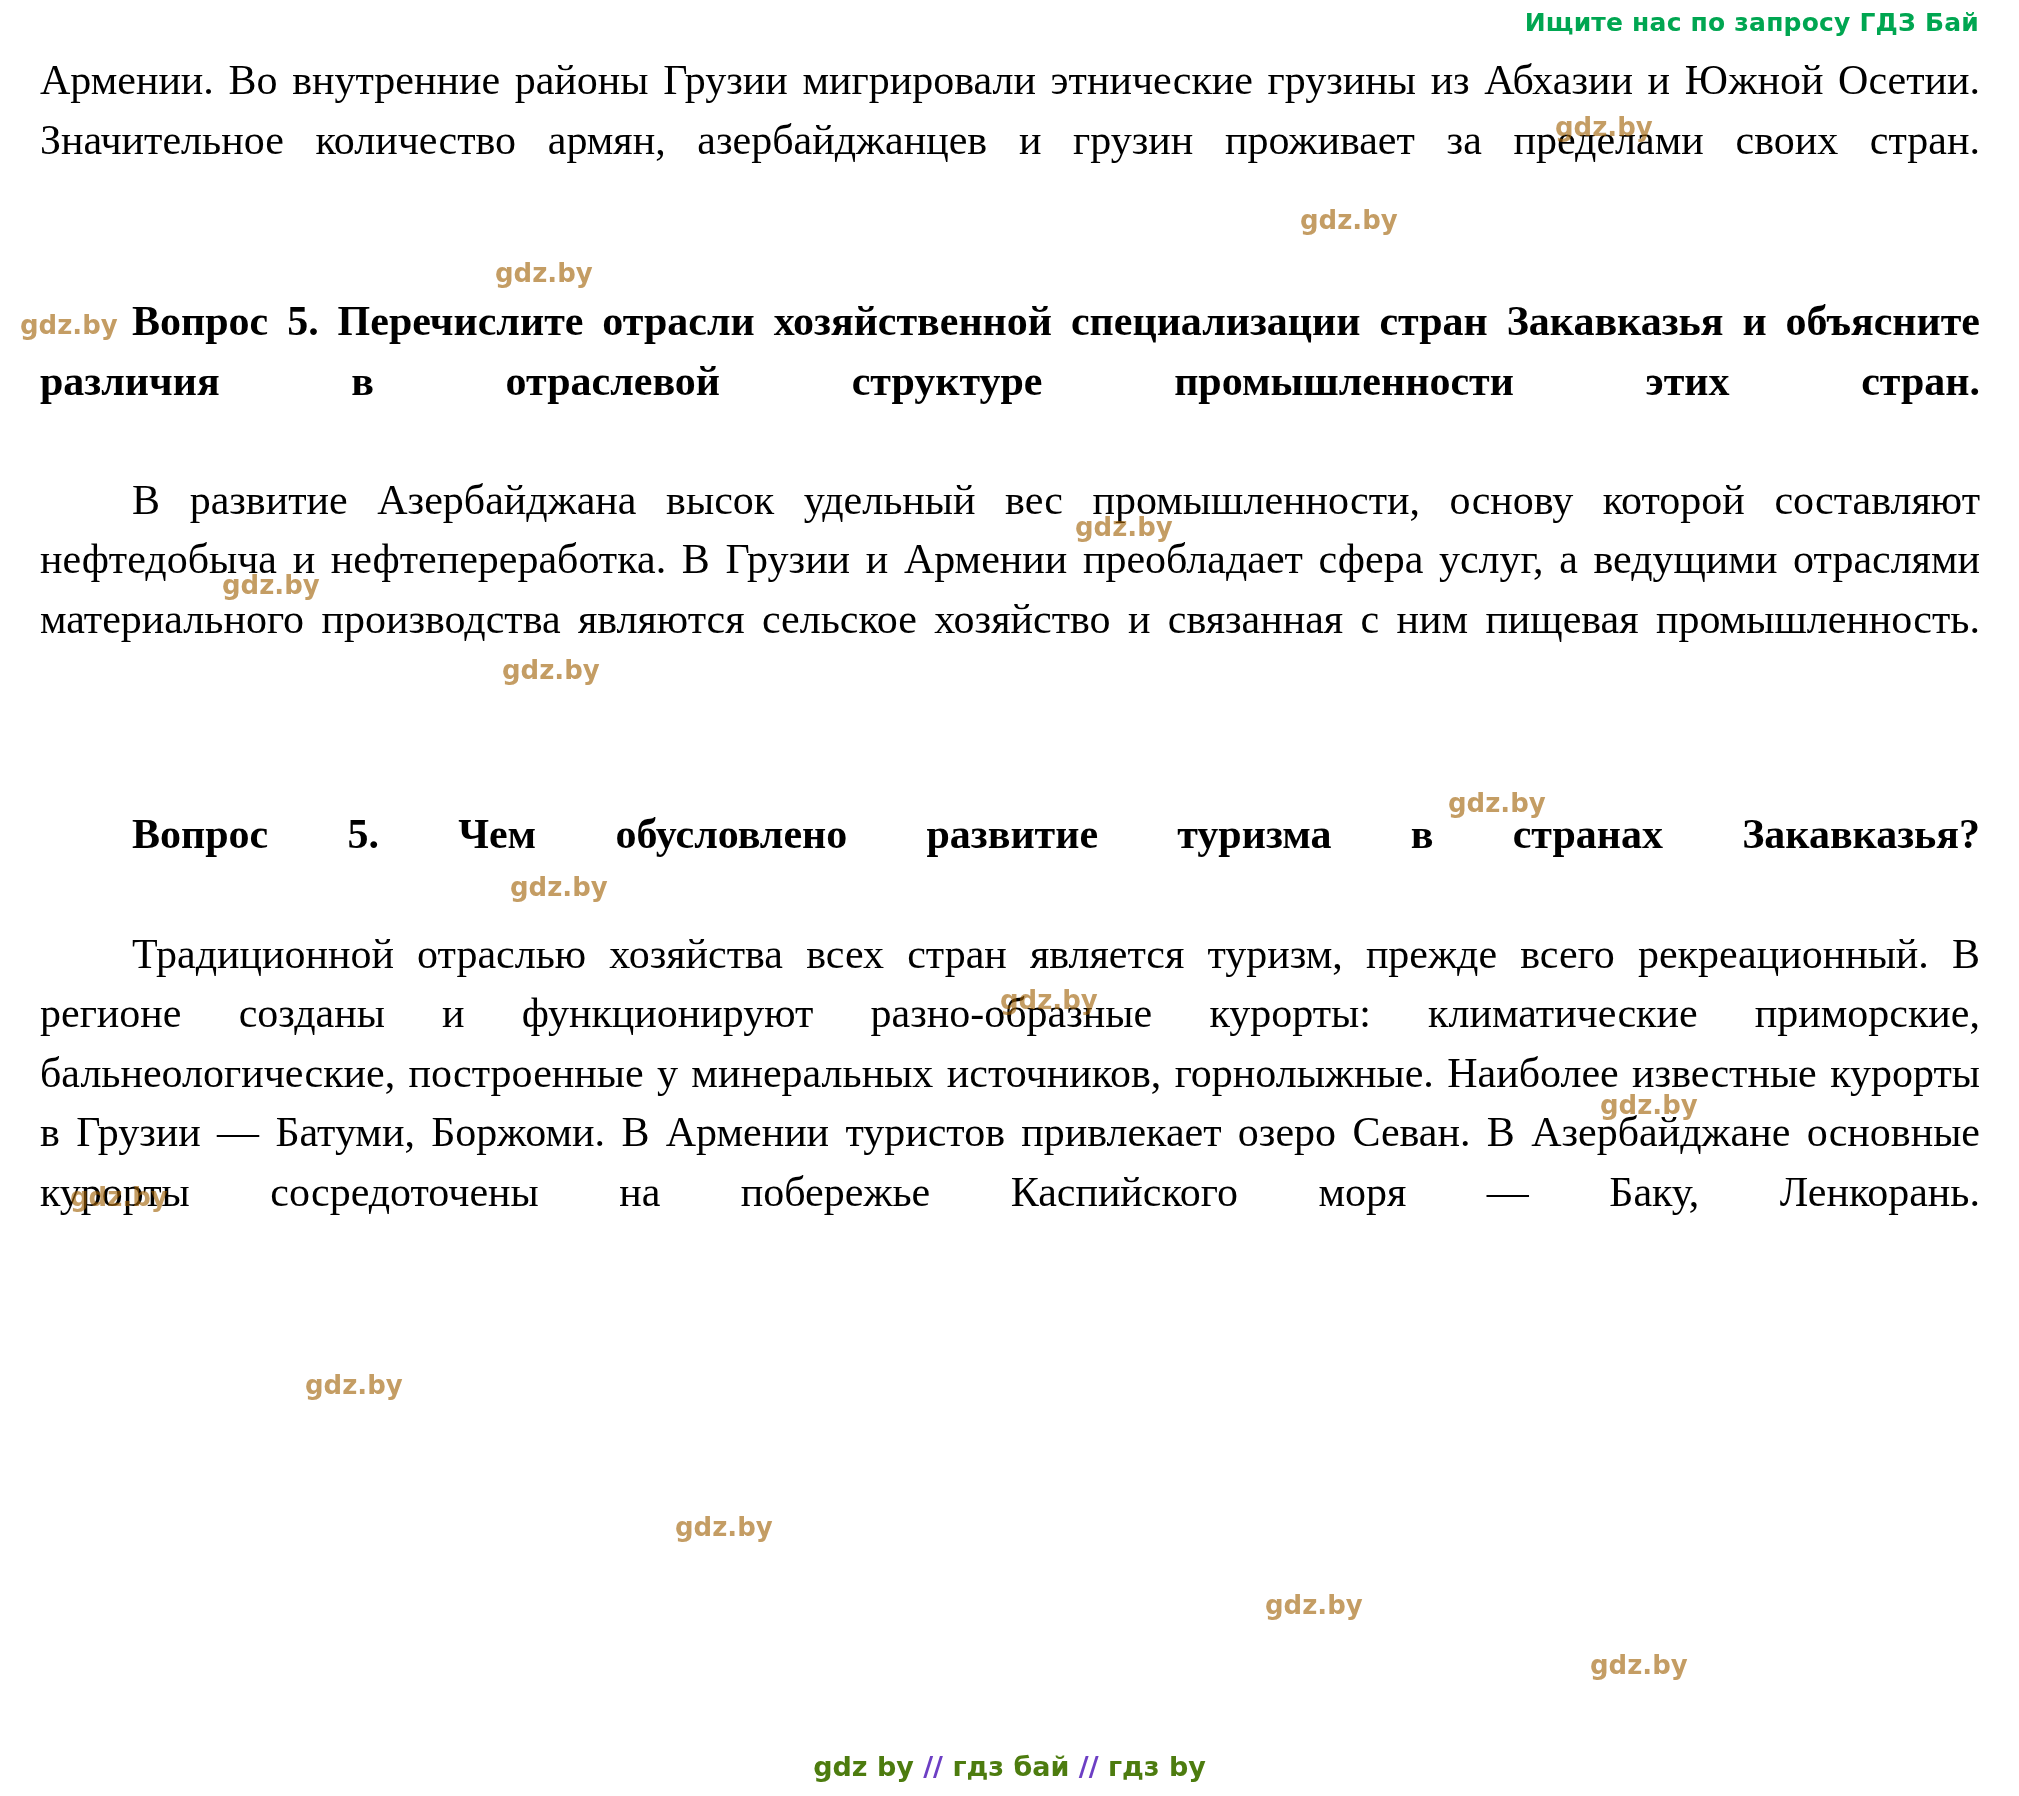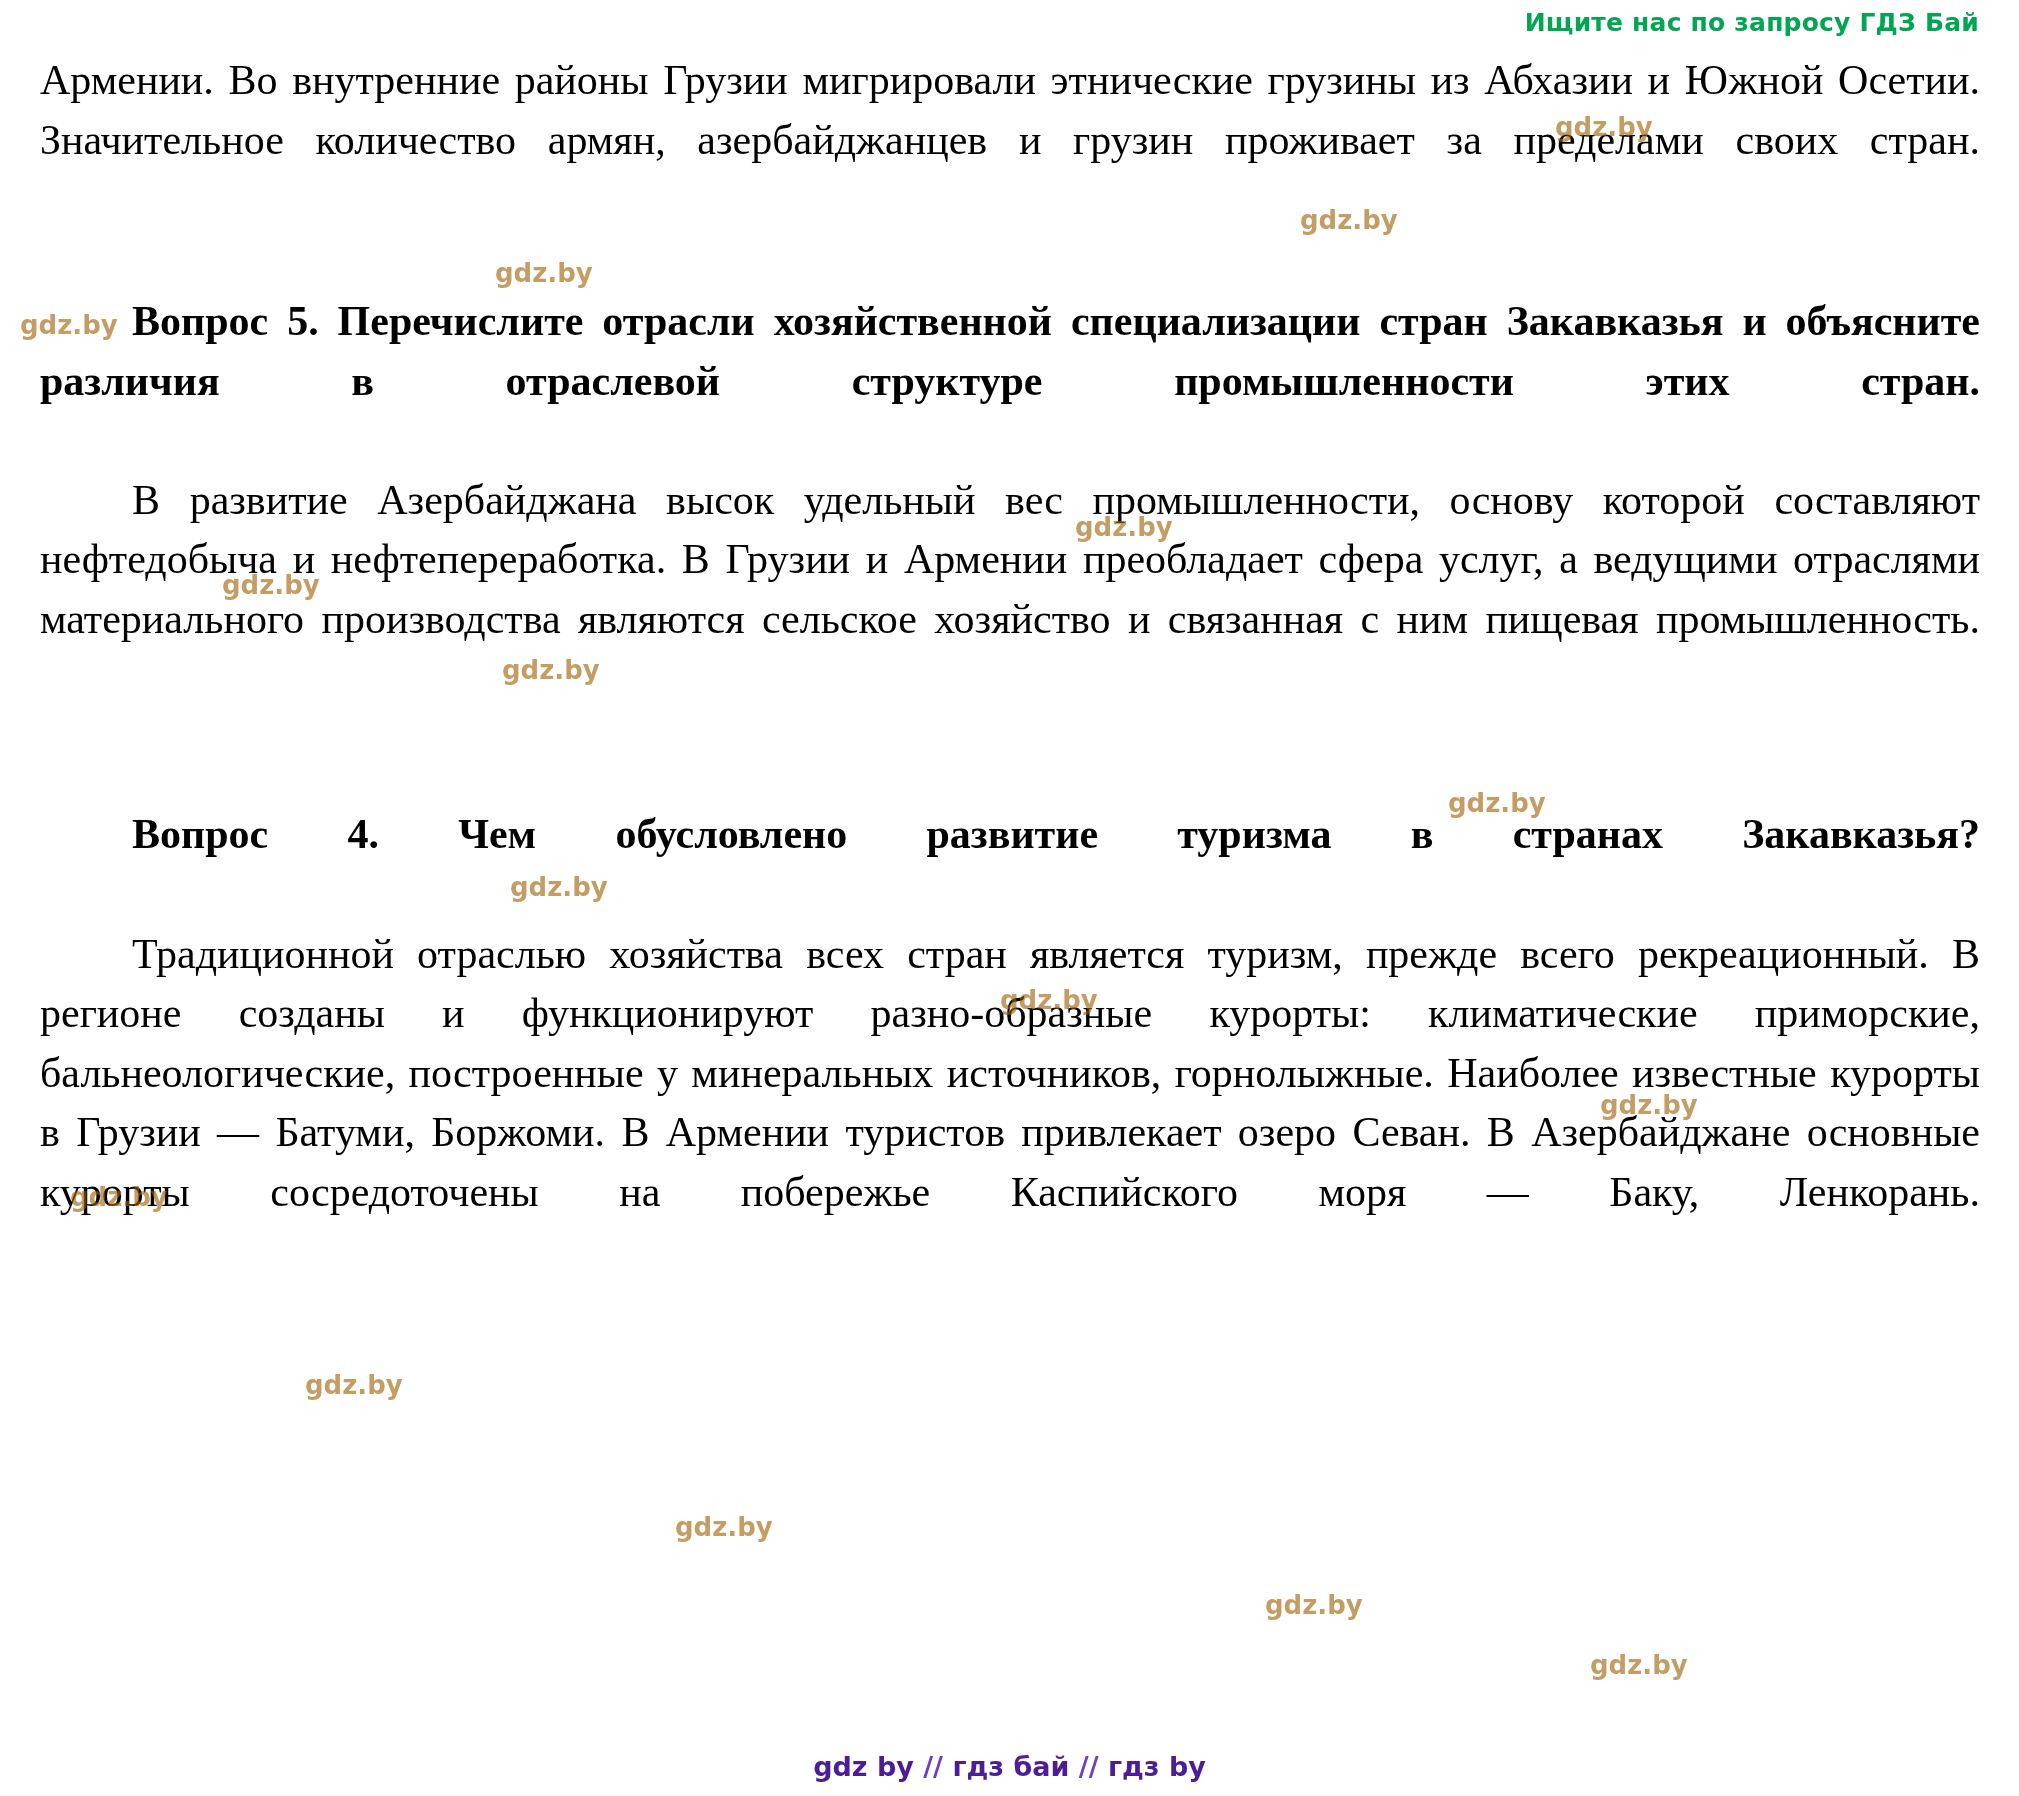--- a/index.html
+++ b/index.html
@@ -69,21 +69,21 @@
     left: 0;
     right: 0;
     bottom: 14px;
     text-align: center;
     font-family: "DejaVu Sans", sans-serif;
     font-size: 27px;
     font-weight: 700;
     color: #6d3fc4;
   }
   .bottom-banner span {
-    color: #4c1d95;
+    color: #4d7c0f;
   }
   .bottom-banner .sep {
     color: #6d3fc4;
     font-weight: 700;
   }
   
   .wm {
     position: absolute;
     font-family: "DejaVu Sans", sans-serif;
     font-size: 26px;
@@ -106,21 +106,21 @@
     <p class="justify-all">Армении. Во внутренние районы Грузии мигрировали этнические грузины из Абхазии и Южной Осетии. Значительное количество армян, азербайджанцев и грузин проживает за пределами своих стран.</p>
 
     <div class="gap-lg"></div>
 
     <p class="justify-all indent q-head">Вопрос 5. Перечислите отрасли хозяйственной специализации стран Закавказья и объясните различия в отраслевой структуре промышленности этих стран.</p>
 
     <p class="justify-all indent">В развитие Азербайджана высок удельный вес промышленности, основу которой составляют нефтедобыча и нефтепереработка. В Грузии и Армении преобладает сфера услуг, а ведущими отраслями материального производства являются сельское хозяйство и связанная с ним пищевая промышленность.</p>
 
     <div class="gap-xl"></div>
 
-    <p class="justify-all indent q-head">Вопрос 4. Чем обусловлено развитие туризма в странах Закавказья?</p>
+    <p class="justify-all indent q-head">Вопрос 5. Чем обусловлено развитие туризма в странах Закавказья?</p>
 
     <p class="justify-all indent">Традиционной отраслью хозяйства всех стран является туризм, прежде всего рекреационный. В регионе созданы и функционируют разно-образные курорты: климатические приморские, бальнеологические, построенные у минеральных источников, горнолыжные. Наиболее известные курорты в Грузии — Батуми, Боржоми. В Армении туристов привлекает озеро Севан. В Азербайджане основные курорты сосредоточены на побережье Каспийского моря — Баку, Ленкорань.</p>
 
   </div>
 
   <div class="bottom-banner">
     <span>gdz by</span>
     <span class="sep">//</span>
     <span>гдз бай</span>
     <span class="sep">//</span>

